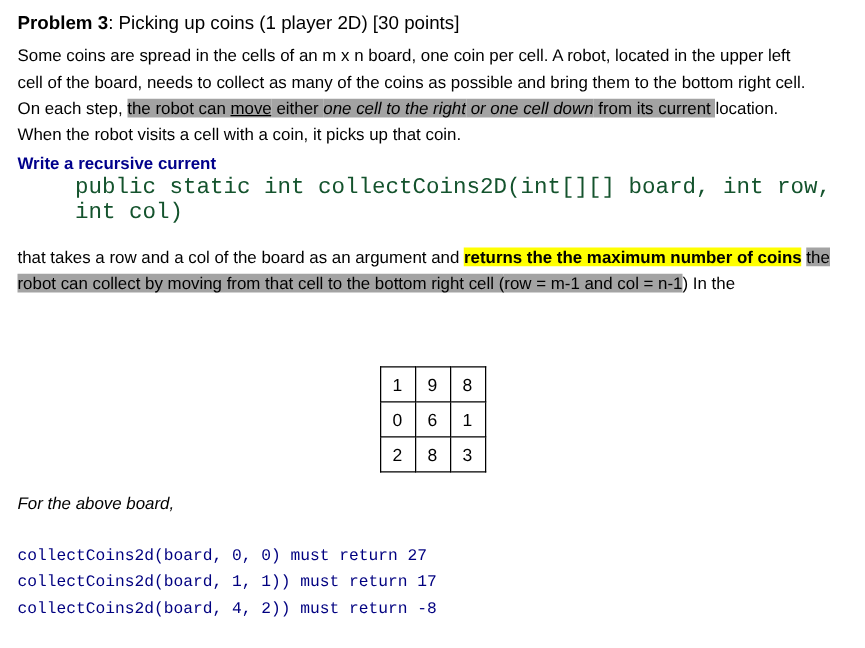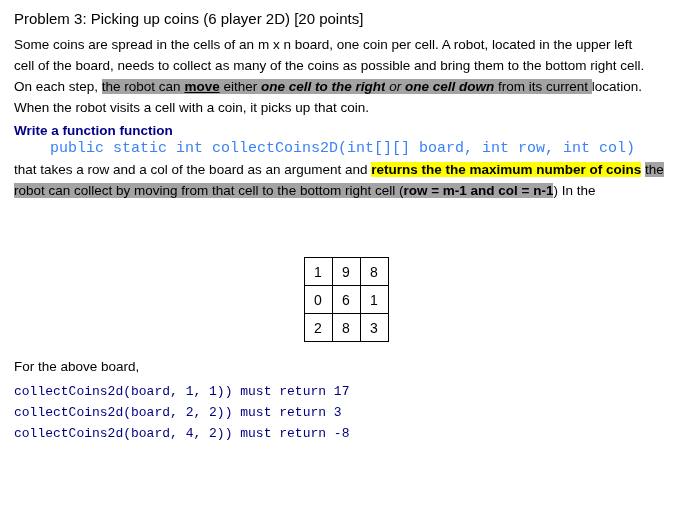--- a/index.html
+++ b/index.html
@@ -20,33 +20,33 @@
     .problem-title span {
       font-weight: normal;
     }
     .description {
       line-height: 1.55;
       margin-bottom: 4px;
     }
     .highlight-yellow {
       background-color: #a3a3a3;
     }
-    .bold { font-weight: bold; }
+    .bold { font-weight: normal; }
     .italic { font-style: italic; }
     .underline { text-decoration: underline; }
     .write-recursive {
       font-weight: bold;
       color: #00008b;
       margin: 4px 0 2px 0;
     }
     .code-line {
       font-family: 'Courier New', Courier, monospace;
-      font-size: 15px;
-      color: #3b82f6;
-      margin: 2px 0 2px 36px;
+      font-size: 18px;
+      color: #14532d;
+      margin: 2px 0 2px 46px;
     }
     .returns-highlight {
       background-color: #ffff00;
       font-weight: bold;
     }
     .board-container {
       display: flex;
       justify-content: center;
       margin: 14px 0 14px 0;
     }
@@ -65,46 +65,47 @@
       margin-top: 6px;
       line-height: 1.6;
     }
     .example-line {
       font-family: 'Courier New', Courier, monospace;
       font-size: 13px;
       display: block;
       color: #000080;
     }
     .for-above {
-      margin-bottom: 4px;
+      margin-bottom: 21px;
+      font-style: italic;
     }
   </style>
 </head>
 <body>
 
 <div class="problem-title">
-  <span style="font-weight:normal;">Problem 3</span><span>: Picking up coins (6 player 2D) [20 points]</span>
+  <span style="font-weight:bold;">Problem 3</span><span>: Picking up coins (1 player 2D) [30 points]</span>
 </div>
 
 <div class="description">
   <span>Some coins are spread in the cells of an m x n board, one coin per cell. A robot, located in the upper left</span><br>
   <span>cell of the board, needs to collect as many of the coins as possible and bring them to the bottom right cell.</span><br>
   <span>On each step, </span><span class="highlight-yellow">the robot can </span><span class="highlight-yellow bold underline">move</span><span class="highlight-yellow"> either </span><span class="highlight-yellow bold italic">one cell to the right</span><span class="highlight-yellow italic"> or </span><span class="highlight-yellow bold italic">one cell down</span><span class="highlight-yellow"> from its current </span><span>location.</span><br>
   <span>When the robot visits a cell with a coin, it picks up that coin.</span>
 </div>
 
 <div class="write-recursive">
-  <span>Write a function function</span>
+  <span>Write a recursive current</span>
 </div>
 
 <div class="code-line">
   <span>public static int collectCoins2D(int[][] board, int row, int col)</span>
 </div>
 
-<div class="description" style="margin-top:3px;">
+<div class="description" style="margin-top:16px;">
   <span>that takes a row and a col of the board as an argument and </span><span class="returns-highlight">returns the the maximum number of coins</span><span> </span><span class="highlight-yellow">the robot can collect by moving from that cell to the bottom right cell (</span><span class="highlight-yellow bold">row = m-1 and col = n-1</span><span>) In the</span><br>
   <br>
   <br>
 </div>
 
 <div class="board-container">
   <table class="board-table">
     <tbody id="board-tbody">
     <tr>
           <td>1</td>
@@ -123,17 +124,17 @@
         </tr>
       </tbody>
   </table>
 </div>
 
 <div class="examples-section">
   <div class="for-above">
     <span>For the above board,</span>
   </div>
   <div id="example-lines-container">
+      <span class="example-line">collectCoins2d(board, 0, 0) must return 27</span>
       <span class="example-line">collectCoins2d(board, 1, 1)) must return 17</span>
-      <span class="example-line">collectCoins2d(board, 2, 2)) must return 3</span>
       <span class="example-line">collectCoins2d(board, 4, 2)) must return -8</span>
     </div>
 </div>
 
 </body></html>

